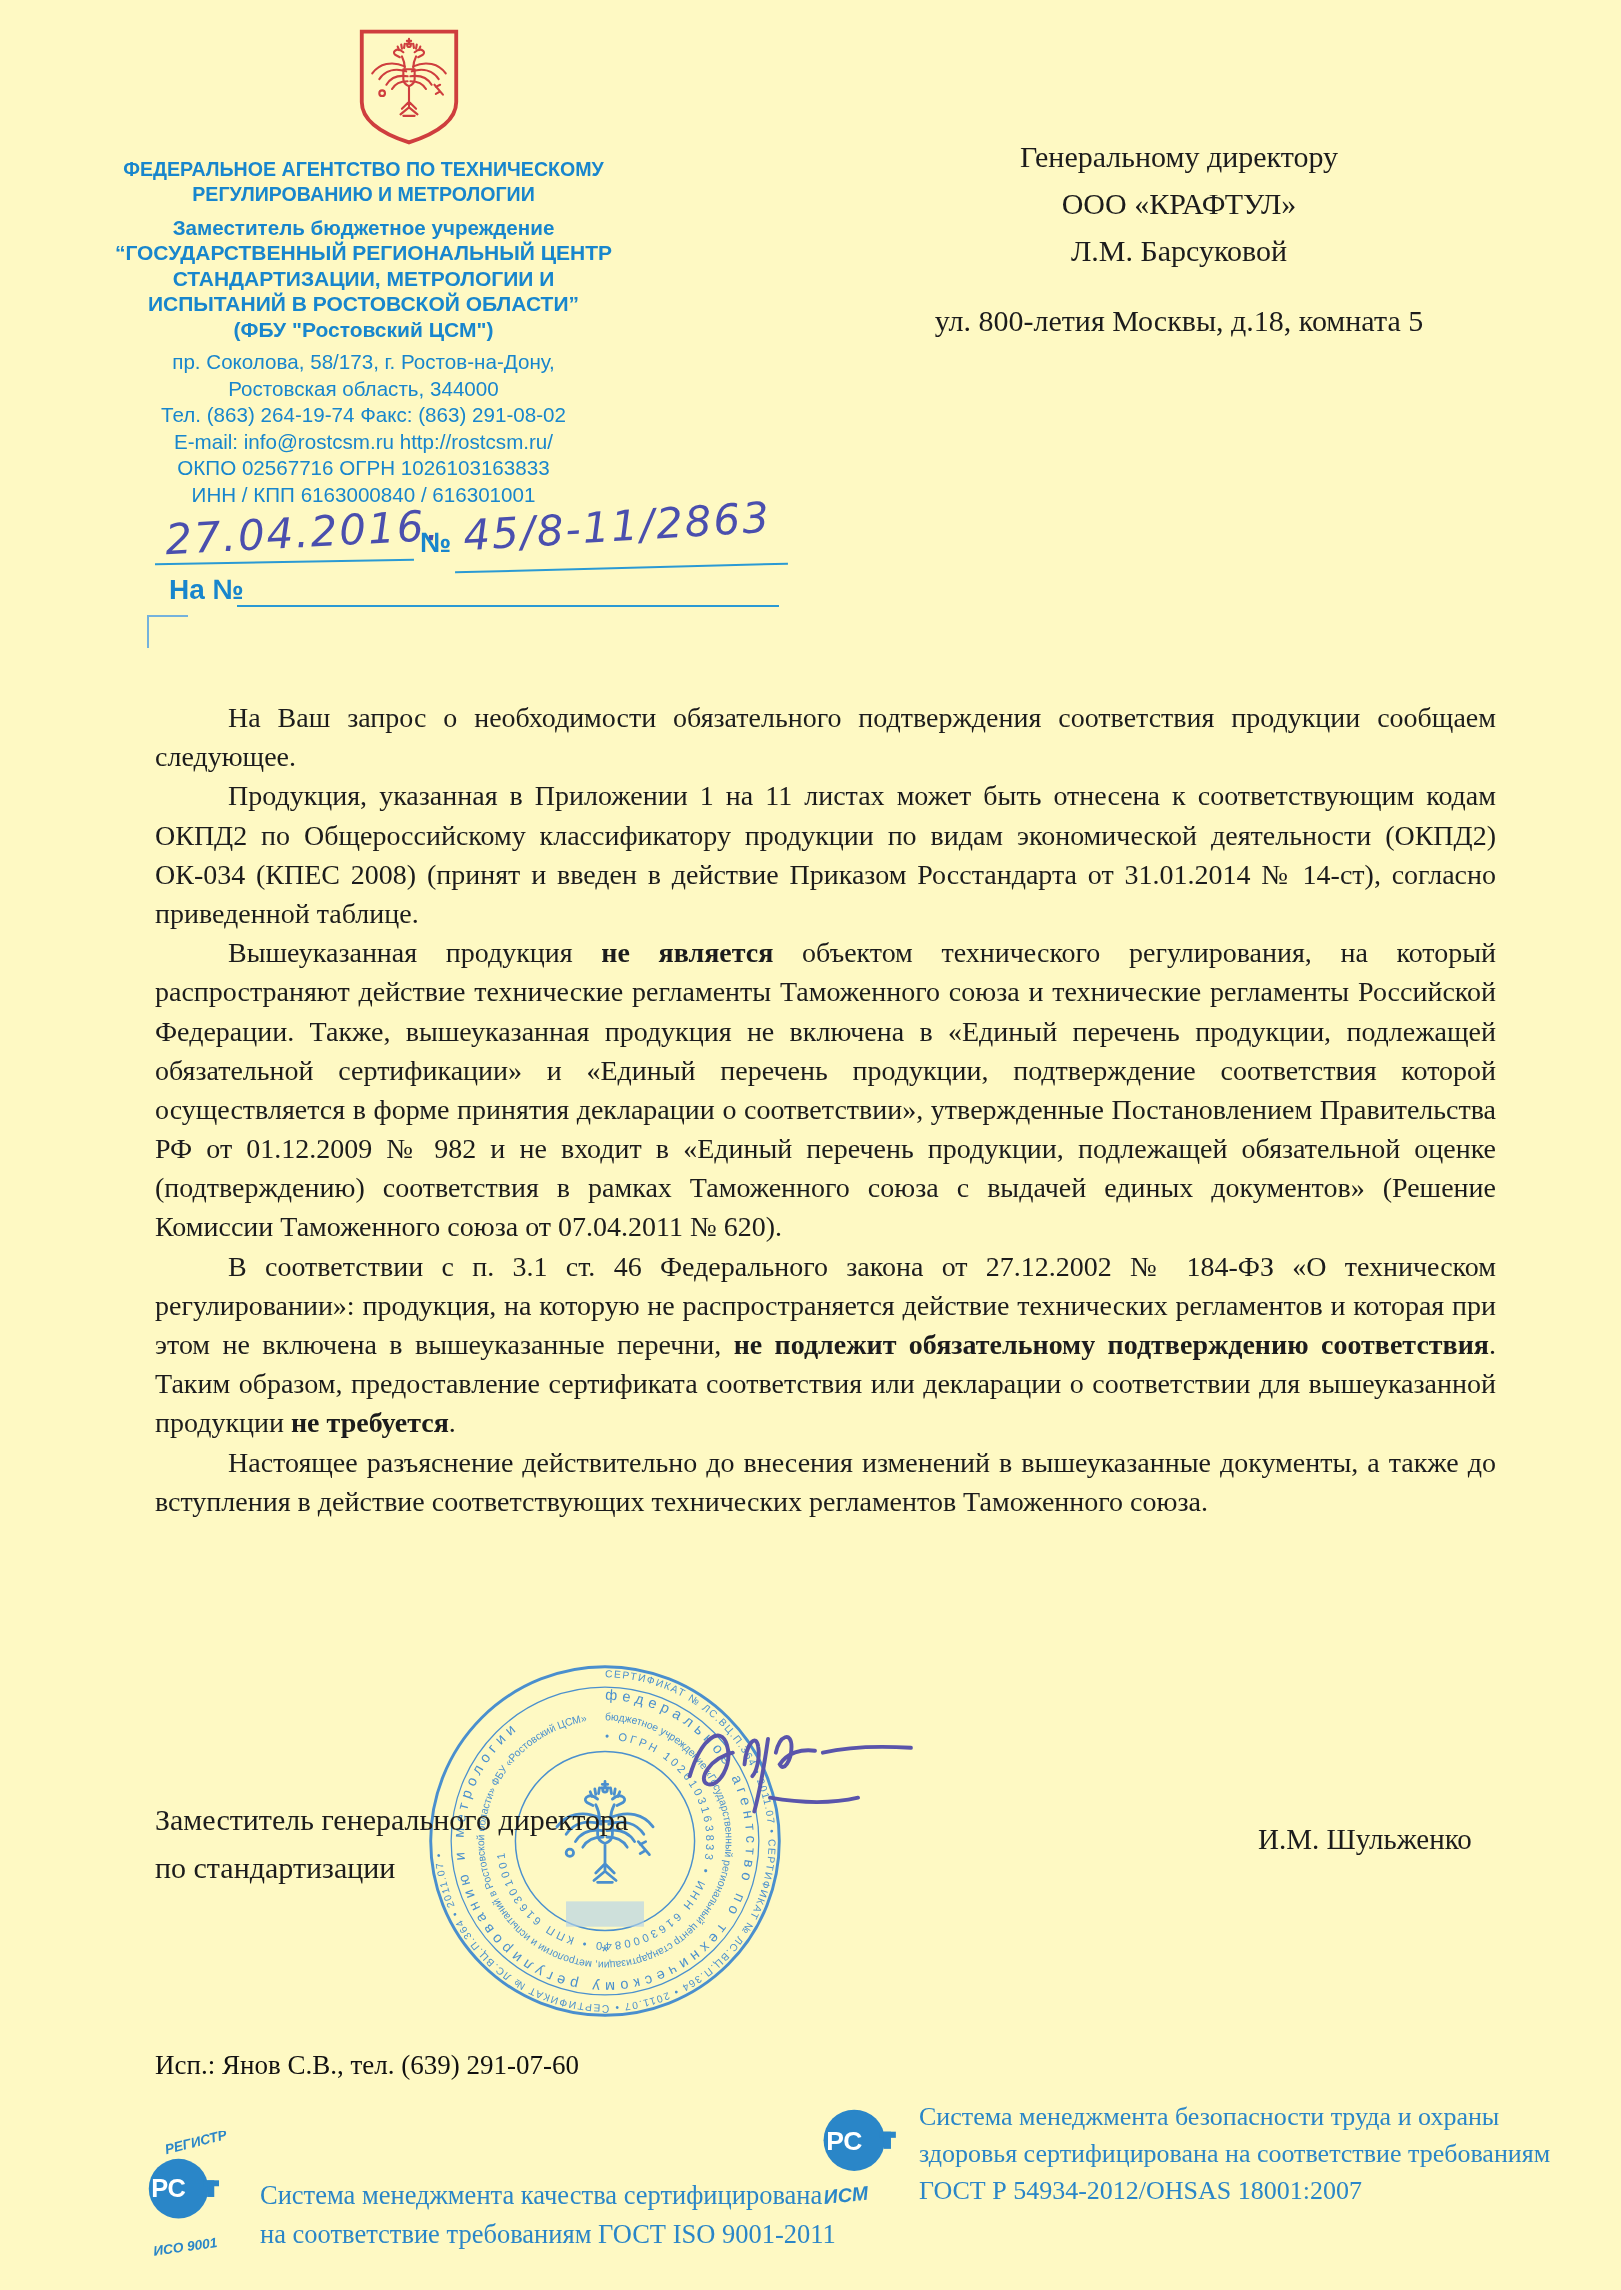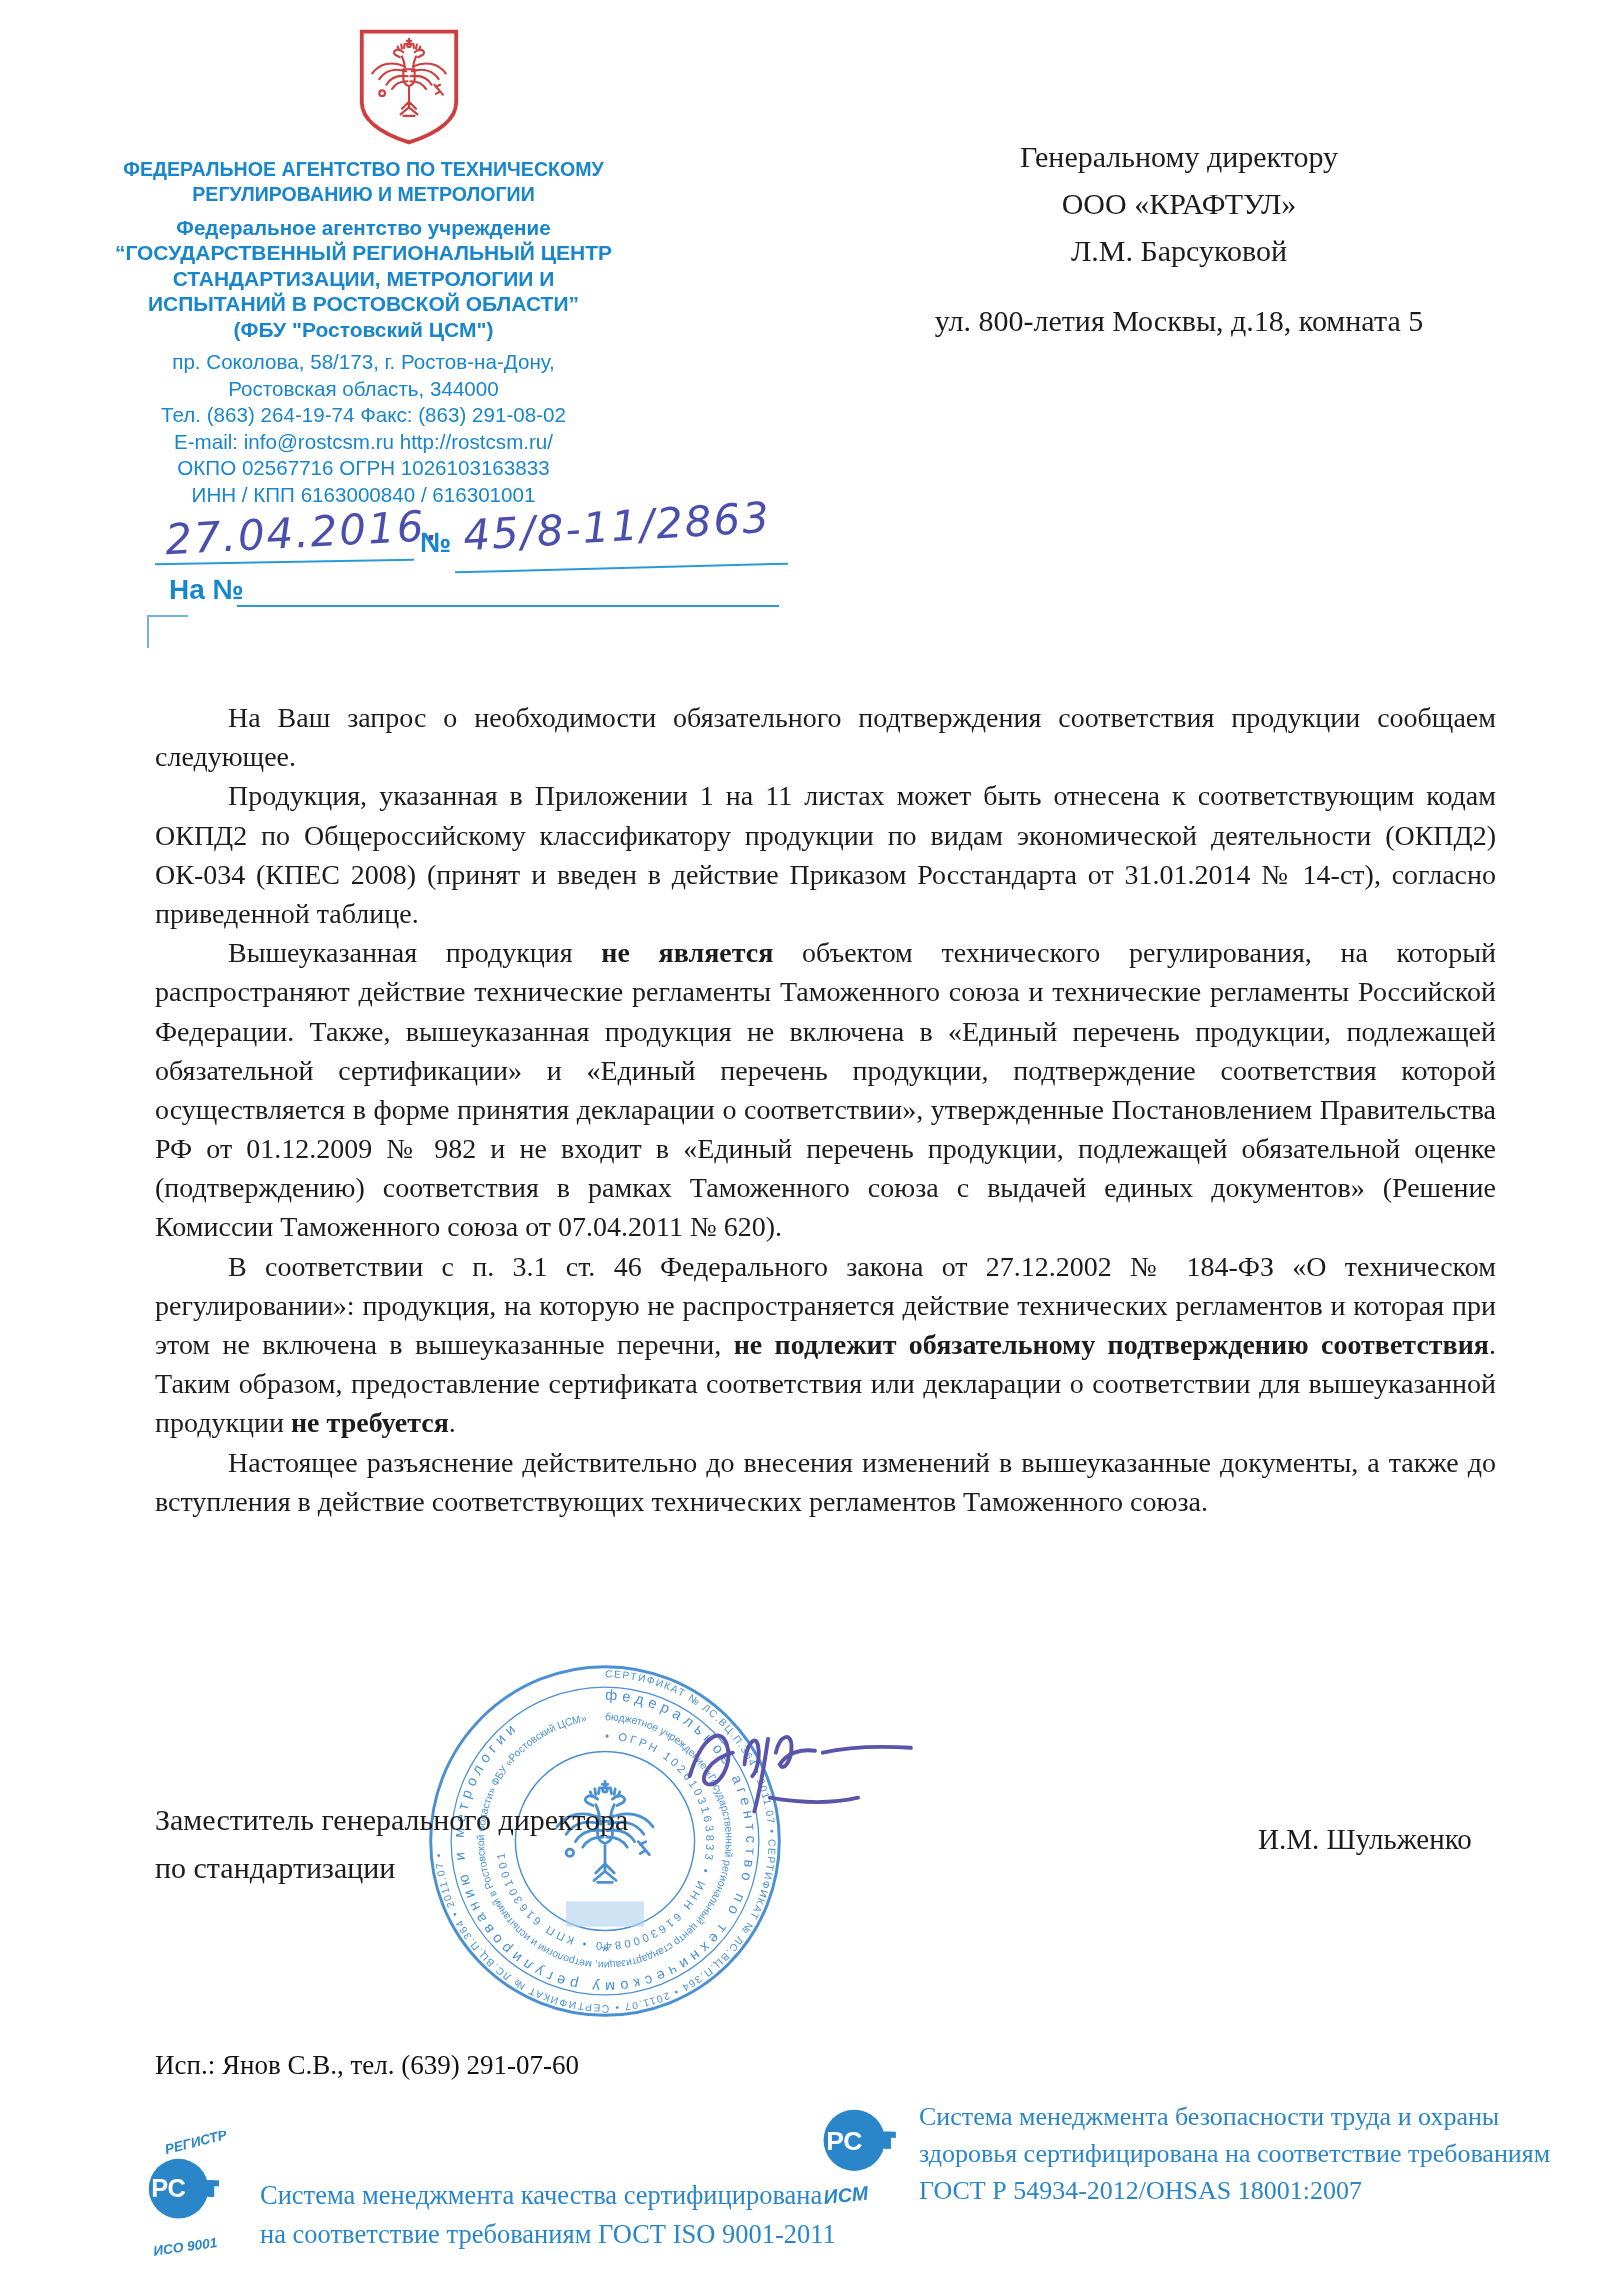--- a/index.html
+++ b/index.html
@@ -1,18 +1,18 @@
 <!DOCTYPE html>
 <html lang="ru"><head>
 <meta charset="utf-8">
 <style>
   html,body{margin:0;padding:0;background:#e8e8e8;}
   .page{
     position:relative; width:1621px; height:2291px; margin:0 auto;
-    background:#ffffff; overflow:hidden;
+    background:#fef9c3; overflow:hidden;
     font-family:"Liberation Serif", serif; color:#1c1c1c;
   }
   
   .emblem{position:absolute; left:356px; top:25.5px; width:106px; height:123px; color:#cf3e3e;}
   .lh-col{
     position:absolute; left:93px; top:157px; width:541px; text-align:center;
     font-family:"Liberation Sans", sans-serif; color:#1886cd;
   }
   .lh-agency{font-size:19.6px; font-weight:bold; line-height:24.5px;}
   .lh-orgtype{font-size:20.6px; font-weight:bold; margin-top:8.8px; line-height:25.5px;}
@@ -105,21 +105,21 @@
 <div class="page">
 
   <svg class="emblem" viewBox="0 0 110 126" xmlns="http://www.w3.org/2000/svg" xmlns:xlink="http://www.w3.org/1999/xlink">
     <path d="M6 5 H104 V78 Q104 104 55 120 Q6 104 6 78 Z" fill="none" stroke="currentColor" stroke-width="4"></path>
     <use href="#eagle" xlink:href="#eagle" x="11" y="7" width="88" height="96"></use>
   </svg>
 
   <div class="lh-col">
     <div class="lh-agency">ФЕДЕРАЛЬНОЕ АГЕНТСТВО ПО ТЕХНИЧЕСКОМУ</div>
     <div class="lh-agency">РЕГУЛИРОВАНИЮ И МЕТРОЛОГИИ</div>
-    <div class="lh-orgtype">Федеральное агентство учреждение</div>
+    <div class="lh-orgtype">Заместитель бюджетное учреждение</div>
     <div class="lh-orgname">“ГОСУДАРСТВЕННЫЙ РЕГИОНАЛЬНЫЙ ЦЕНТР</div>
     <div class="lh-orgname">СТАНДАРТИЗАЦИИ, МЕТРОЛОГИИ И</div>
     <div class="lh-orgname">ИСПЫТАНИЙ В РОСТОВСКОЙ ОБЛАСТИ”</div>
     <div class="lh-short">(ФБУ "Ростовский ЦСМ")</div>
     <div class="lh-gap"></div>
     <div class="lh-contact">пр. Соколова, 58/173, г. Ростов-на-Дону,</div>
     <div class="lh-contact">Ростовская область, 344000</div>
     <div class="lh-contact">Тел. (863) 264-19-74  Факс: (863) 291-08-02</div>
     <div class="lh-contact">E-mail: info@rostcsm.ru      http://rostcsm.ru/</div>
     <div class="lh-contact">ОКПО 02567716   ОГРН 1026103163833</div>

